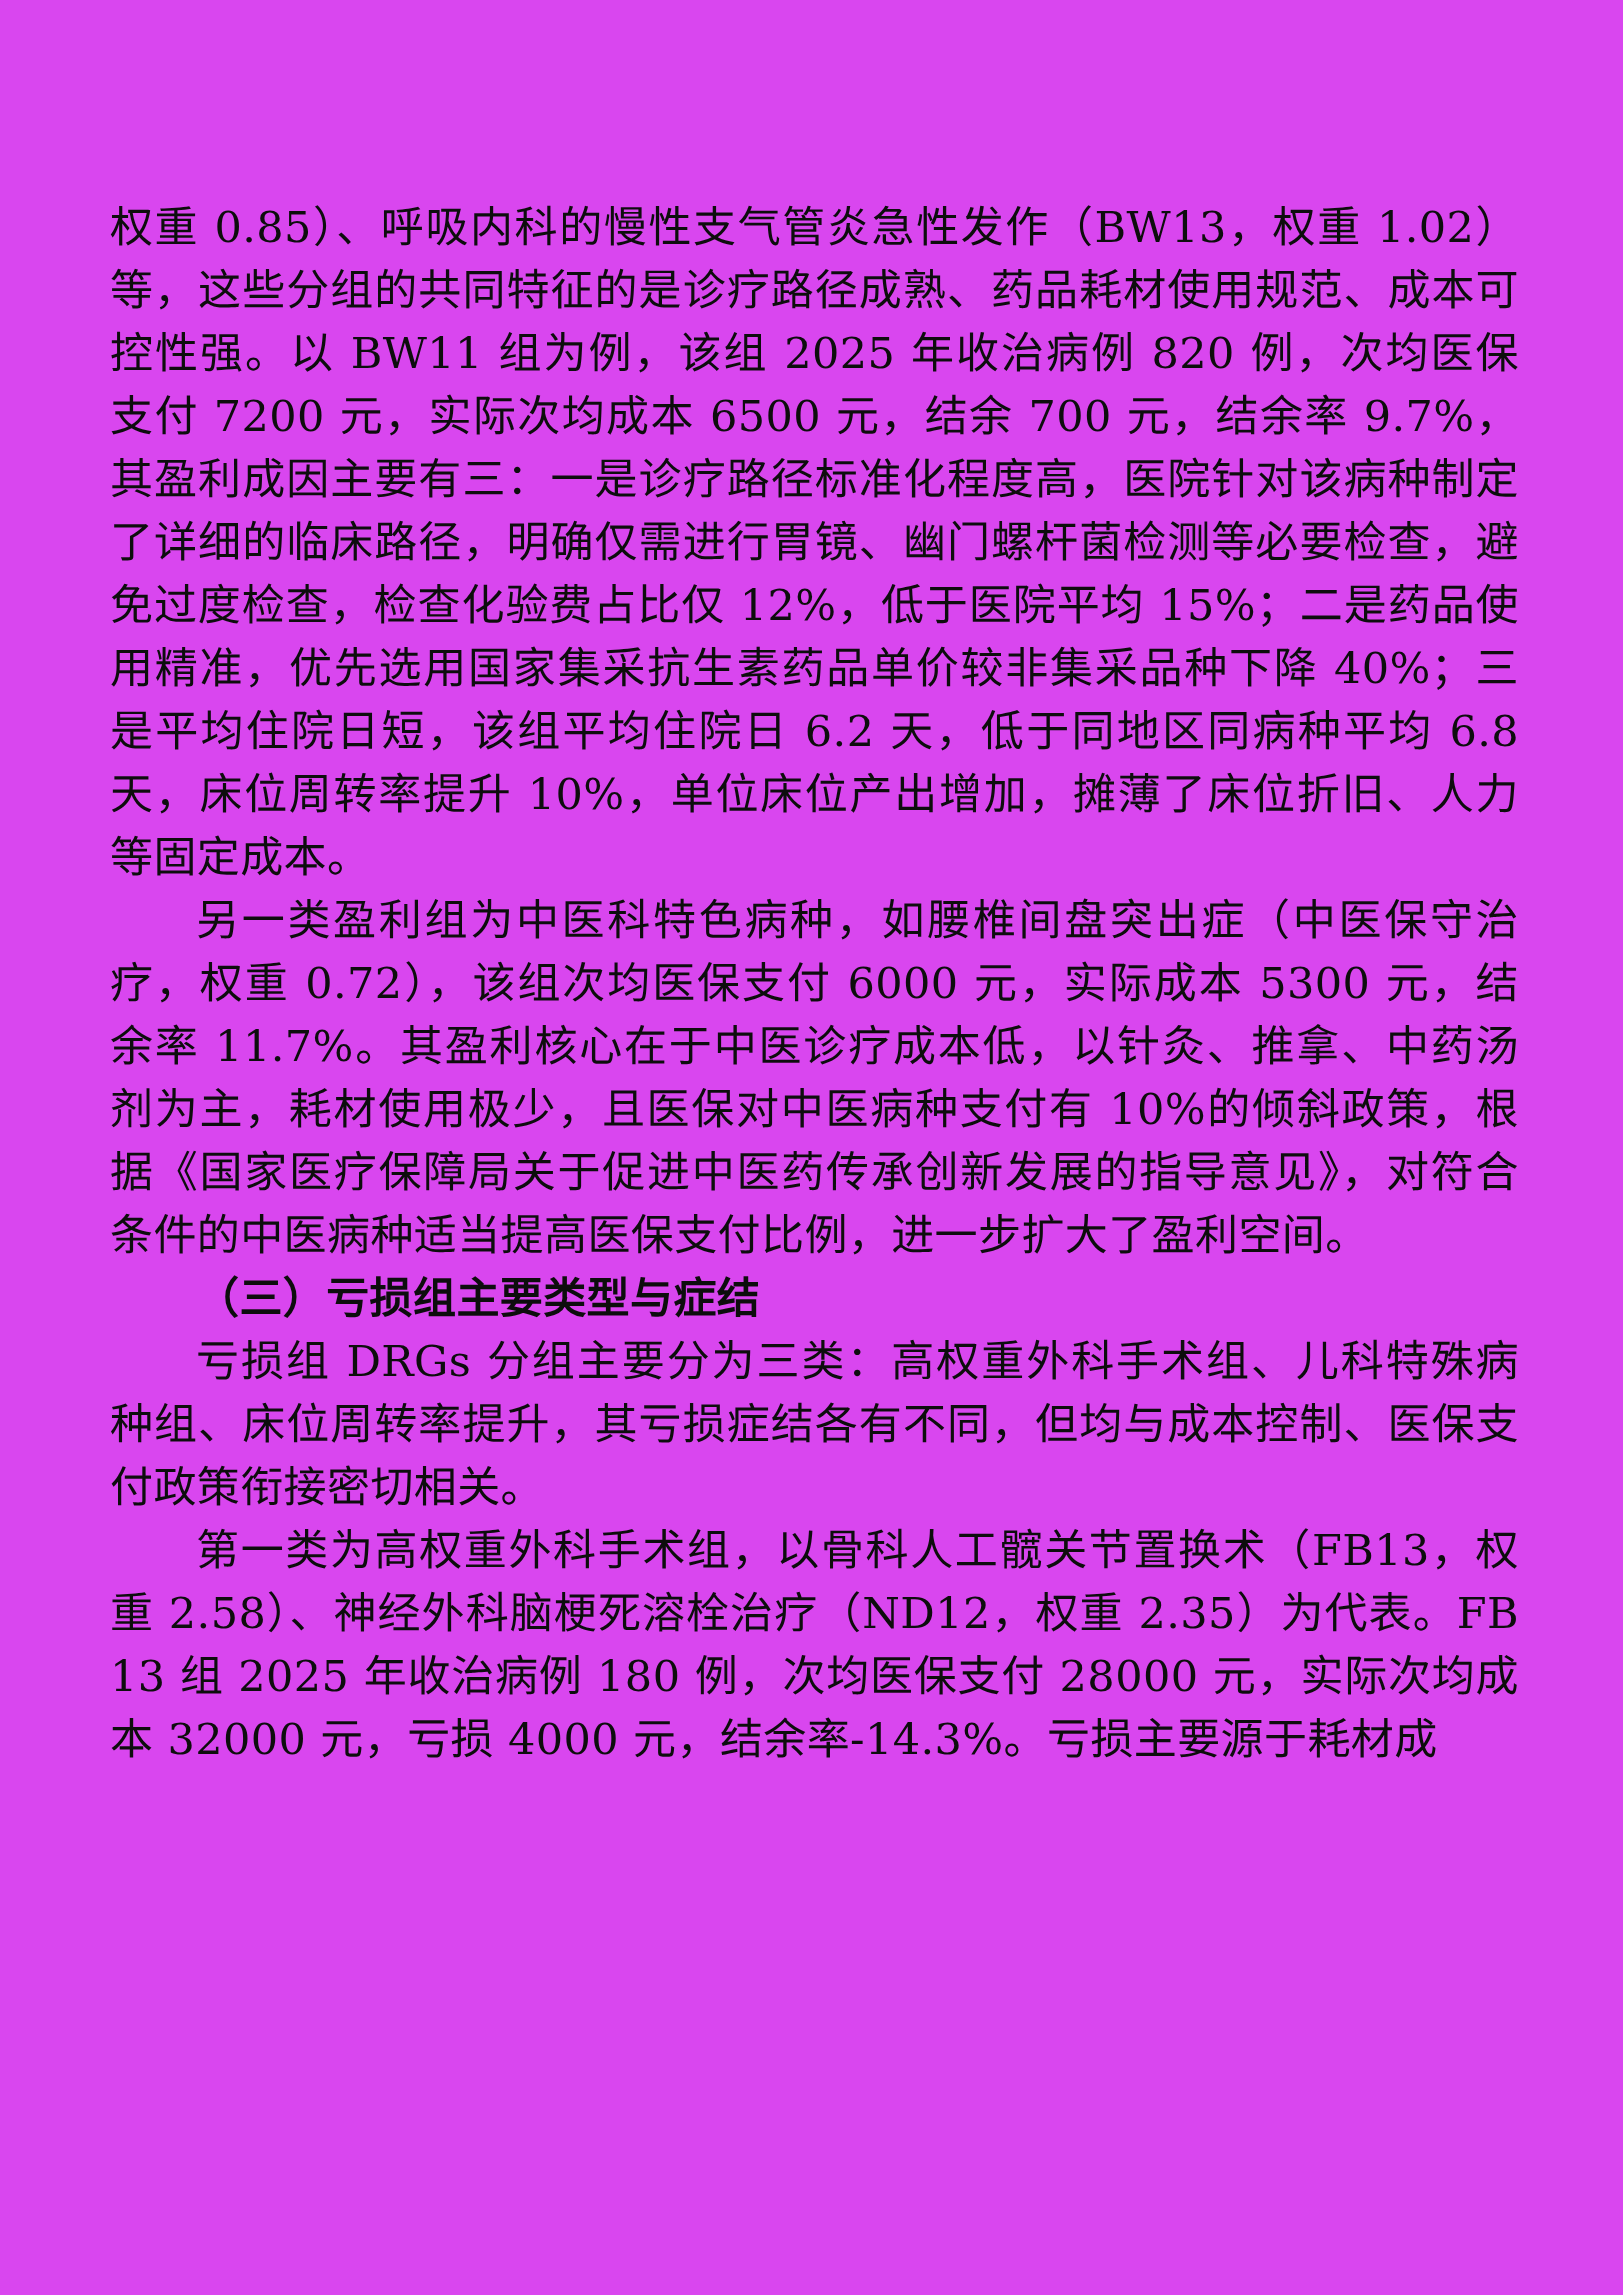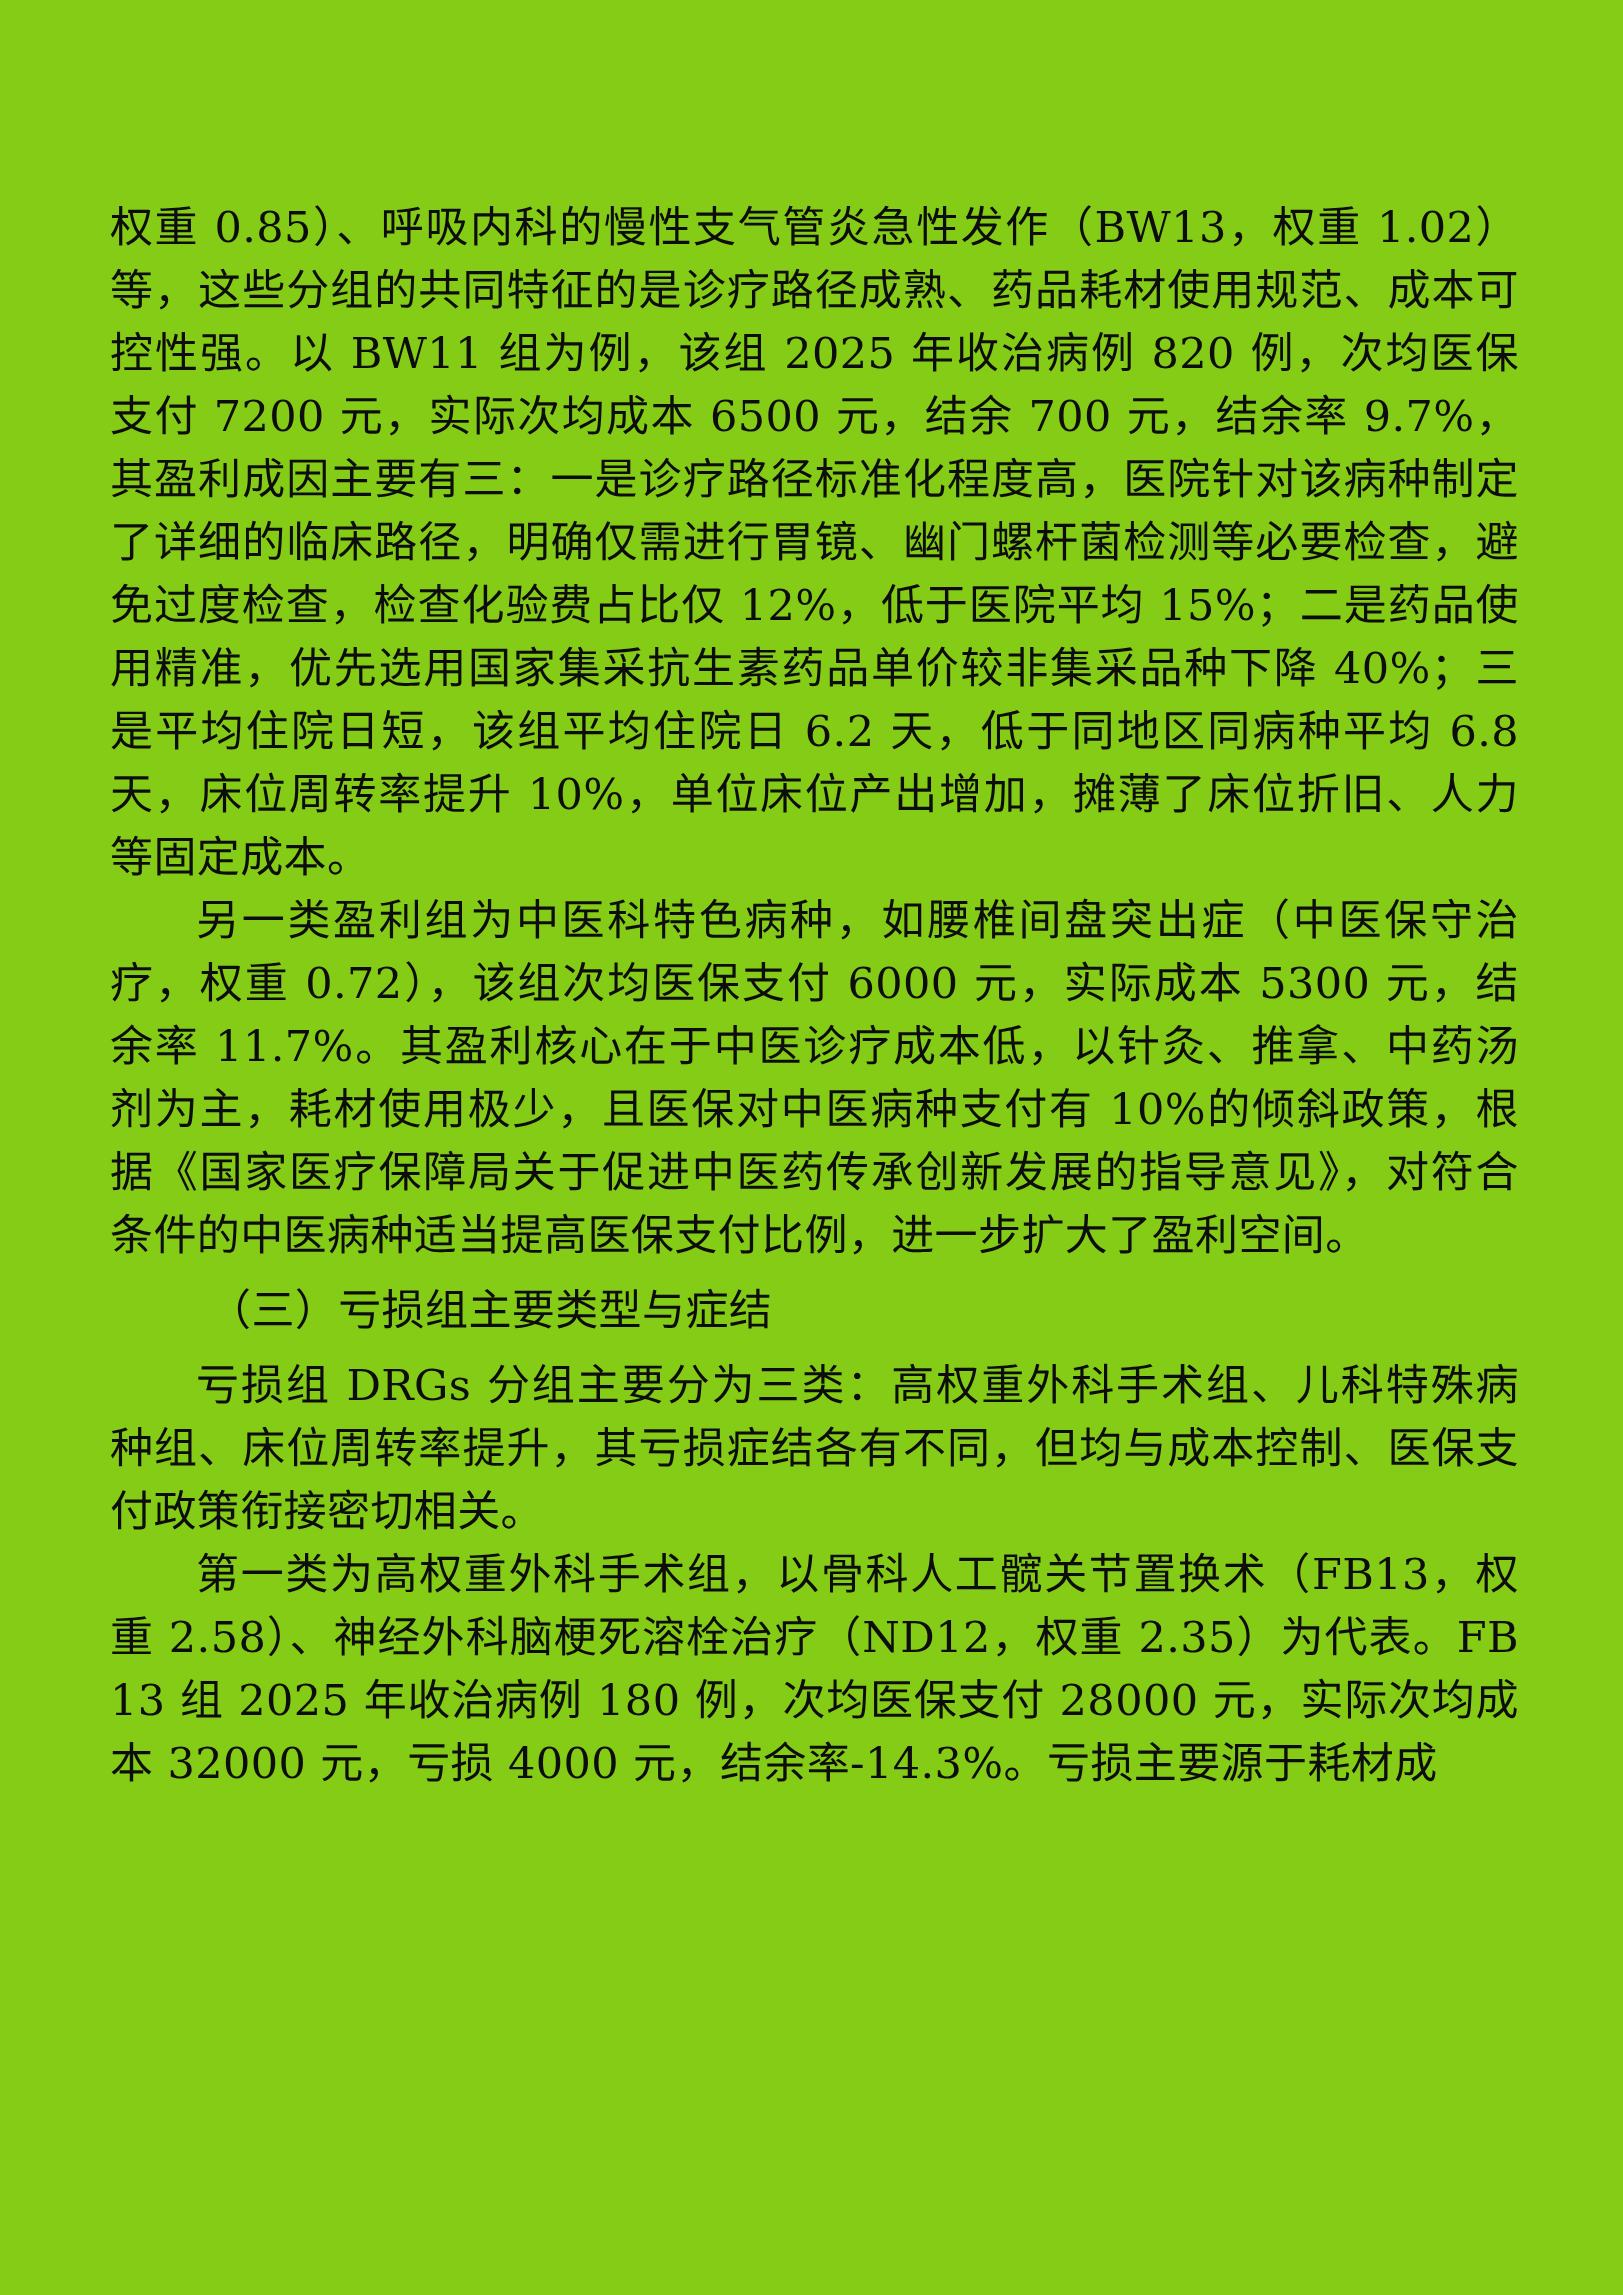--- a/index.html
+++ b/index.html
@@ -8,21 +8,21 @@
     padding: 0;
     background: #ffffff;
   }
   body {
     font-family: "DejaVu Serif", "Liberation Serif", serif;
   }
   .page {
     position: relative;
     width: 1623px;
     height: 2295px;
-    background: #84cc16;
+    background: #d946ef;
     box-sizing: border-box;
     overflow: hidden;
   }
   .content {
     position: absolute;
     left: 110px;
     top: 196px;
     width: 1409px;
   }
   p.para {
@@ -36,29 +36,29 @@
     text-justify: inter-character;
     letter-spacing: 0.4px;
     font-family: "DejaVu Serif", "Liberation Serif", serif;
     font-weight: 400;
     word-break: break-all;
   }
   p.indent {
     text-indent: 86px;
   }
   .heading {
-    margin: 12px;
+    margin: 0;
     padding: 0;
     font-size: 43px;
     line-height: 63px;
     color: #0d0d0d;
     text-indent: 86px;
     text-align: left;
     letter-spacing: 0.4px;
-    font-weight: 400;
+    font-weight: 700;
   }
 </style>
 </head>
 <body>
 
 <div class="page">
   <div class="content">
 
     <p class="para">权重 0.85）、呼吸内科的慢性支气管炎急性发作（BW13，权重 1.02）等，这些分组的共同特征的是诊疗路径成熟、药品耗材使用规范、成本可控性强。以 BW11 组为例，该组 2025 年收治病例 820 例，次均医保支付 7200 元，实际次均成本 6500 元，结余 700 元，结余率 9.7%，其盈利成因主要有三：一是诊疗路径标准化程度高，医院针对该病种制定了详细的临床路径，明确仅需进行胃镜、幽门螺杆菌检测等必要检查，避免过度检查，检查化验费占比仅 12%，低于医院平均 15%；二是药品使用精准，优先选用国家集采抗生素药品单价较非集采品种下降 40%；三是平均住院日短，该组平均住院日 6.2 天，低于同地区同病种平均 6.8 天，床位周转率提升 10%，单位床位产出增加，摊薄了床位折旧、人力等固定成本。</p>
 

